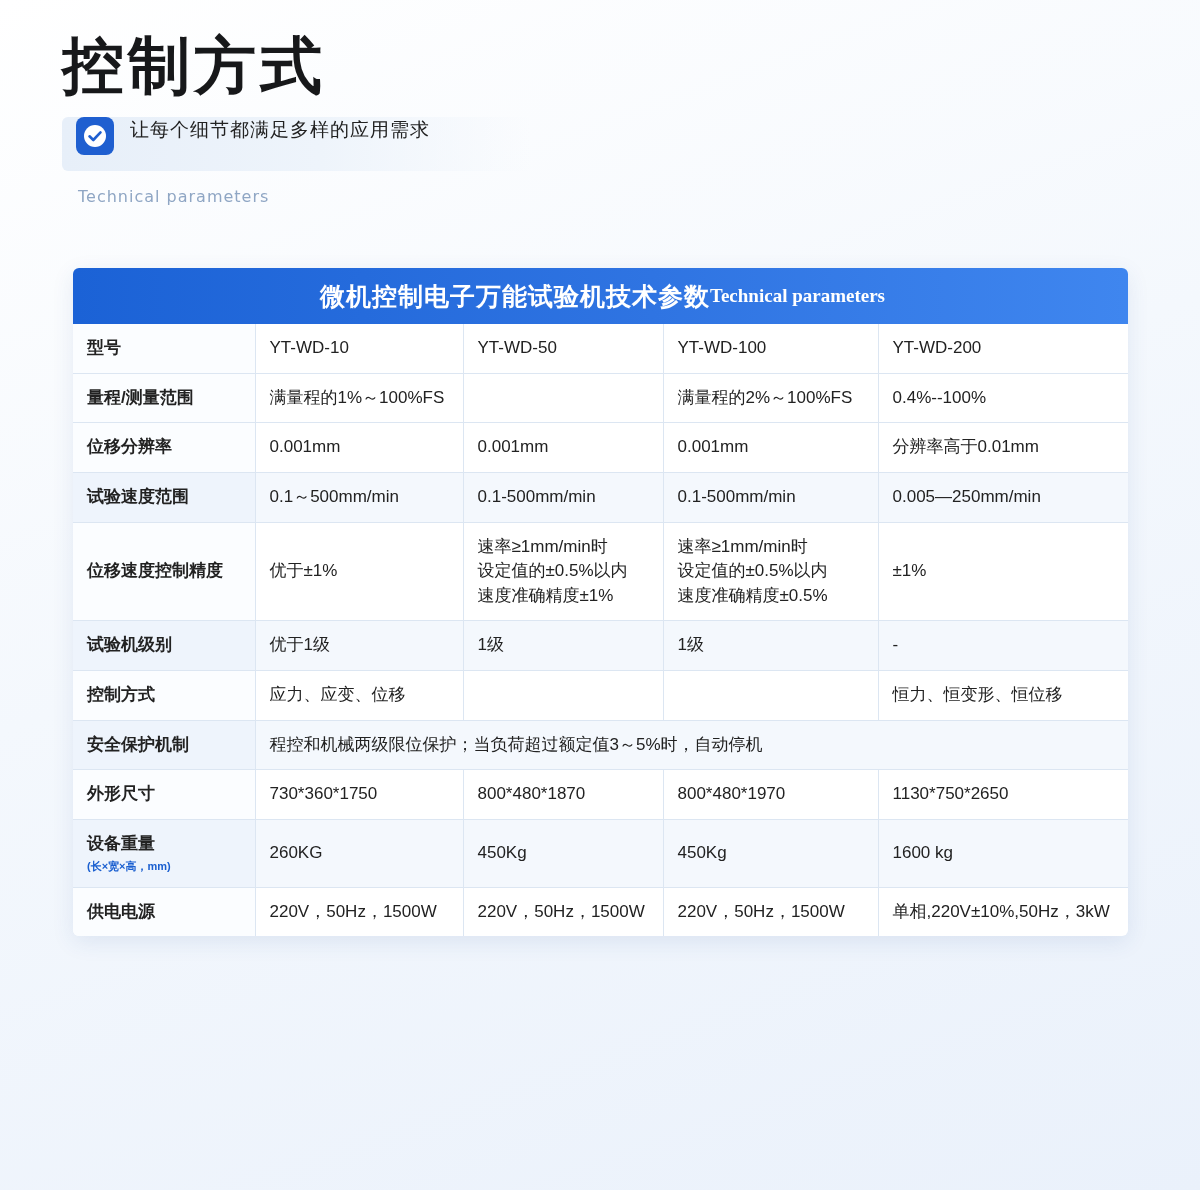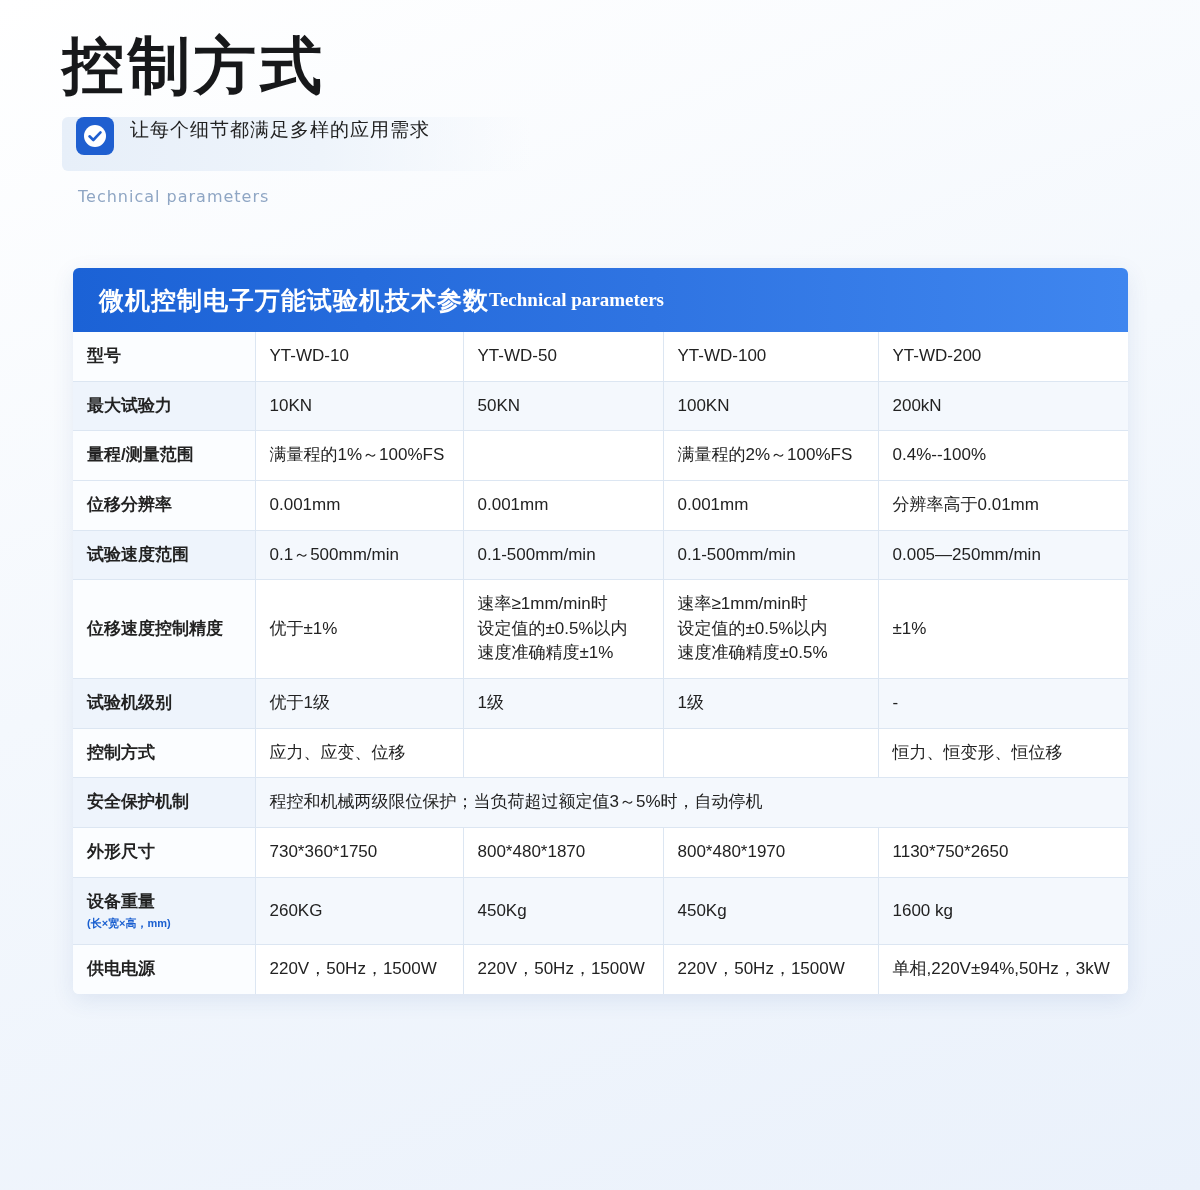--- a/index.html
+++ b/index.html
@@ -70,25 +70,25 @@
     position: absolute;
     left: 73px;
     top: 268px;
     width: 1055px;
     background: #ffffff;
     border-radius: 6px;
     box-shadow: 0 6px 22px rgba(40,80,150,0.10);
     overflow: hidden;
   }
   .card-head {
-    height: 64px;
+    height: 56px;
     background: linear-gradient(90deg, #1b62d6 0%, #2f74e2 55%, #3f86ef 100%);
     display: flex;
     align-items: center;
-    justify-content: flex-start;
+    justify-content: center;
     padding: 0 22px 0 26px;
     box-sizing: border-box;
   }
   .card-head .cn {
     color: #fff;
     font-size: 25px;
     font-weight: bold;
     letter-spacing: 1px;
   }
   .card-head .en {
@@ -175,27 +175,20 @@
         <col class="c5">
     </colgroup>
     <tbody id="spec-body">
         <tr>
           <td class="label">型号</td>
           <td>YT-WD-10</td>
           <td>YT-WD-50</td>
           <td>YT-WD-100</td>
           <td>YT-WD-200</td>
         </tr>
-        <tr class="alt">
-          <td class="label">最大试验力</td>
-          <td>10KN</td>
-          <td>50KN</td>
-          <td>100KN</td>
-          <td>200kN</td>
-        </tr>
         <tr>
           <td class="label">量程/测量范围</td>
           <td>满量程的1%～100%FS</td>
           <td></td>
           <td>满量程的2%～100%FS</td>
           <td>0.4%--100%</td>
         </tr>
         <tr>
           <td class="label">位移分辨率</td>
           <td>0.001mm</td>
@@ -247,17 +240,17 @@
           <td>260KG</td>
           <td>450Kg</td>
           <td>450Kg</td>
           <td>1600 kg</td>
         </tr>
         <tr>
           <td class="label">供电电源</td>
           <td>220V，50Hz，1500W</td>
           <td>220V，50Hz，1500W</td>
           <td>220V，50Hz，1500W</td>
-          <td class="small">单相,220V±94%,50Hz，3kW</td>
+          <td class="small">单相,220V±10%,50Hz，3kW</td>
         </tr>
       </tbody>
   </table>
 </div>
 
 </body></html>

